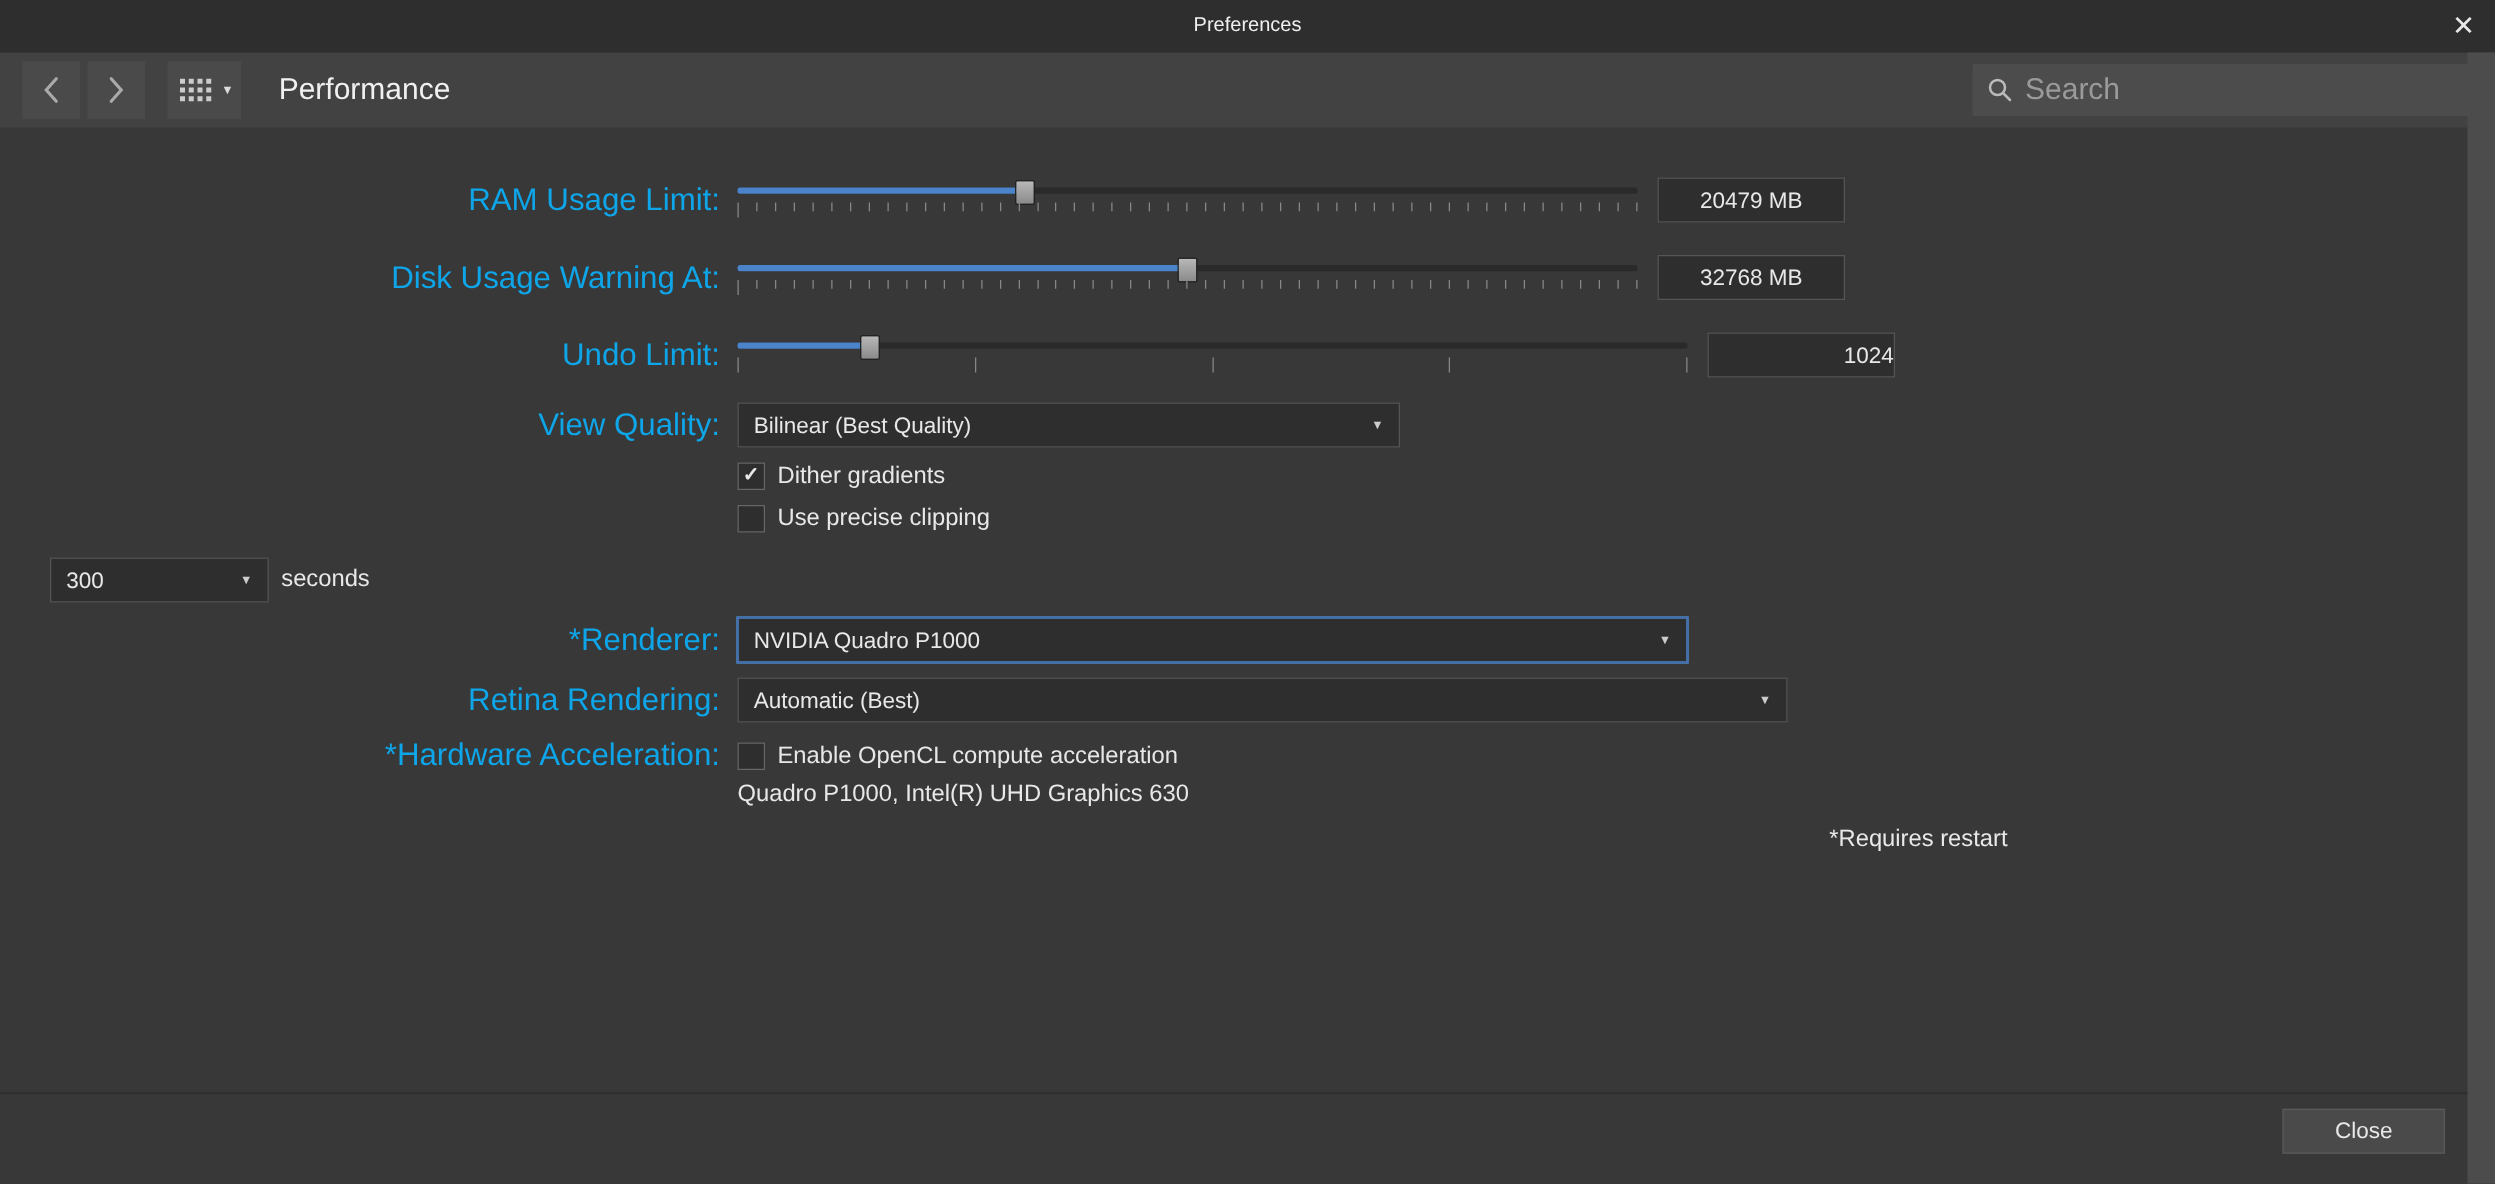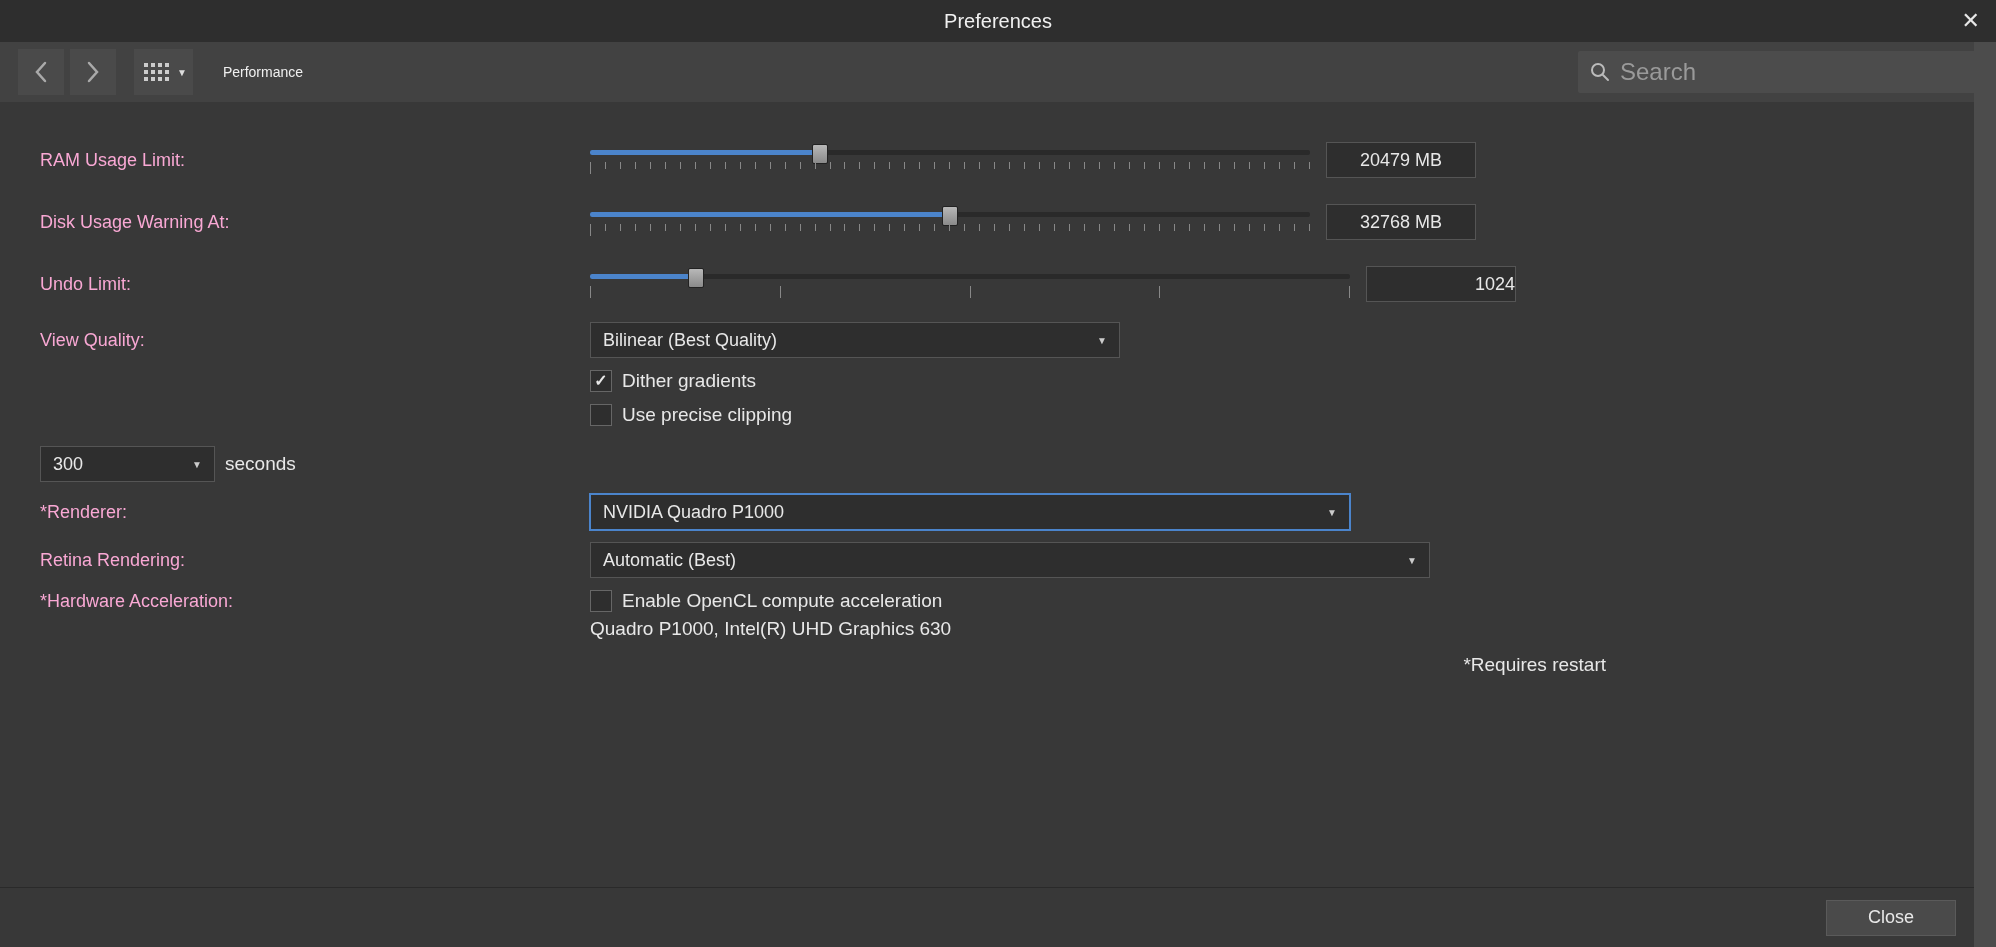--- a/index.html
+++ b/index.html
@@ -21,21 +21,21 @@
     background:#4c4c4c;
   }
   .titlebar {
     height: 42px;
     background: #2e2e2e;
     display: flex;
     align-items: center;
     justify-content: center;
     position: relative;
   }
-  .titlebar-title { font-size: 20px; color: #f0f0f0; }
+  .titlebar-title { font-size: 16px; color: #f0f0f0; }
   .close-x {
     position: absolute;
     right: 16px;
     top: 50%;
     transform: translateY(-50%);
     font-size: 22px;
     color: #e8e8e8;
     cursor: pointer;
     line-height: 1;
   }
@@ -65,21 +65,21 @@
     display: grid;
     grid-template-columns: repeat(4, 4px);
     grid-template-rows: repeat(3, 4px);
     gap: 3px;
     margin-right: 8px;
   }
   .grid-icon span { background: #ccc; }
   .grid-btn .caret { font-size: 10px; color: #ddd; }
   .page-heading {
     margin-left: 30px;
-    font-size: 14px;
+    font-size: 24px;
     color: #f0f0f0;
   }
   .toolbar-spacer { flex: 1; }
   .search-box {
     display: flex; align-items: center;
     background: #4c4c4c;
     height: 42px;
     width: 400px;
     padding: 0 12px;
     border-radius: 2px;
@@ -99,23 +99,24 @@
     padding: 40px 40px 0 40px;
   }
   .row {
     display: flex;
     align-items: center;
     margin-bottom: 12px;
   }
   .row.tall { margin-bottom: 26px; }
   .label-col {
     width: 550px;
+    text-align: right;
     padding-right: 14px;
-    font-size: 18px;
-    color: #f9a8d4;
+    font-size: 25px;
+    color: #0ea5e9;
     flex-shrink: 0;
   }
   .control-col {
     display: flex;
     align-items: center;
   }
 
   
   .slider-wrap {
     position: relative;
@@ -216,21 +217,21 @@
 
   .footnote {
     text-align: right;
     font-size: 19px;
     padding-right: 350px;
     margin-top: 14px;
   }
 
   .footer {
     position: absolute;
-    bottom: 0; left: 0; right: 0;
+    bottom: 13px; left: 0; right: 0;
     height: 60px;
     border-top: 1px solid #2a2a2a;
     display: flex;
     align-items: center;
     justify-content: flex-end;
     padding-right: 40px;
     background: #383838;
   }
   .close-btn {
     width: 130px; height: 36px;

